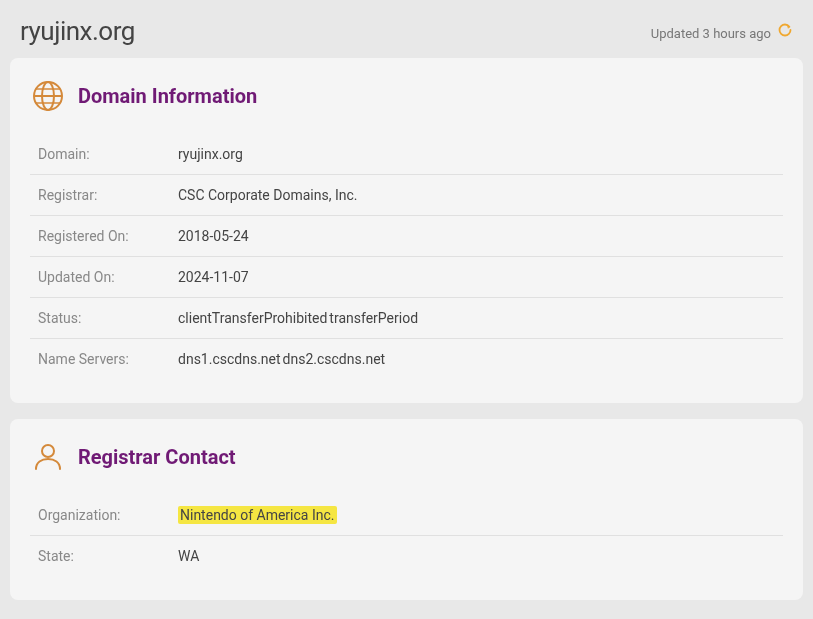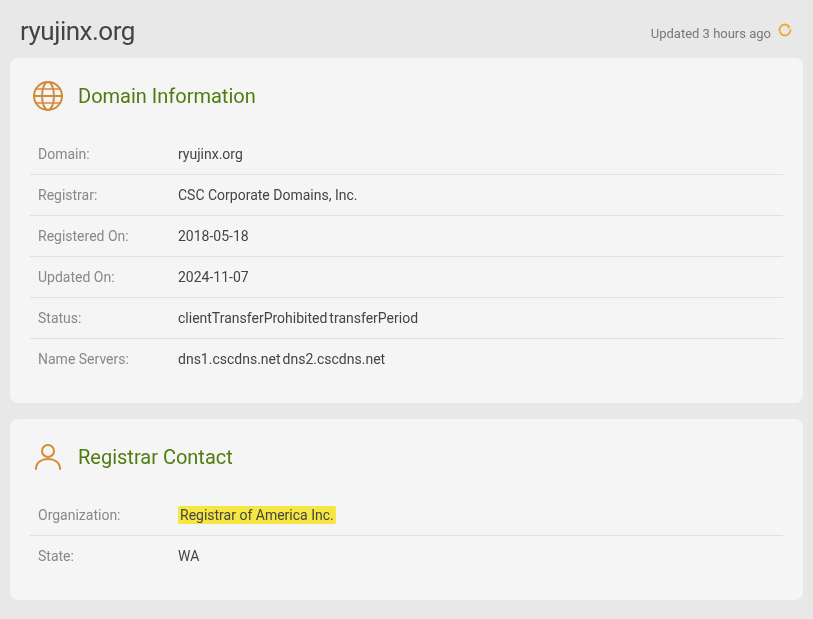--- a/index.html
+++ b/index.html
@@ -49,22 +49,22 @@
 
     .section-header {
       display: flex;
       align-items: center;
       gap: 12px;
       margin-bottom: 20px;
     }
 
     .section-title {
       font-size: 20px;
-      font-weight: 400;
-      color: #4d7c0f;
+      font-weight: 700;
+      color: #701a75;
     }
 
     .globe-icon {
       width: 36px;
       height: 36px;
     }
 
     .person-icon {
       width: 36px;
       height: 36px;
@@ -148,21 +148,21 @@
           <tr>
         <td class="label-cell">Domain:</td>
         <td class="value-cell">ryujinx.org</td>
       </tr>
       <tr>
         <td class="label-cell">Registrar:</td>
         <td class="value-cell">CSC Corporate Domains, Inc.</td>
       </tr>
       <tr>
         <td class="label-cell">Registered On:</td>
-        <td class="value-cell">2018-05-18</td>
+        <td class="value-cell">2018-05-24</td>
       </tr>
       <tr>
         <td class="label-cell">Updated On:</td>
         <td class="value-cell">2024-11-07</td>
       </tr>
       <tr>
         <td class="label-cell">Status:</td>
         <td class="value-cell">
           <div class="multi-value">
             <span>clientTransferProhibited</span>
@@ -190,21 +190,21 @@
         <path d="M6 30c0-6.627 5.373-10 12-10s12 3.373 12 10" stroke="#d4893a" stroke-width="2" stroke-linecap="round" fill="none"></path>
       </svg>
       <h2 class="section-title">Registrar Contact</h2>
     </div>
 
     <table class="info-table">
       <tbody>
           <tr>
         <td class="label-cell">Organization:</td>
         <td class="value-cell">
-          <span class="highlight">Registrar of America Inc.</span>
+          <span class="highlight">Nintendo of America Inc.</span>
         </td>
       </tr>
       <tr>
         <td class="label-cell">State:</td>
         <td class="value-cell">WA</td>
       </tr>
 
     </tbody>
       </table>
   </div>

